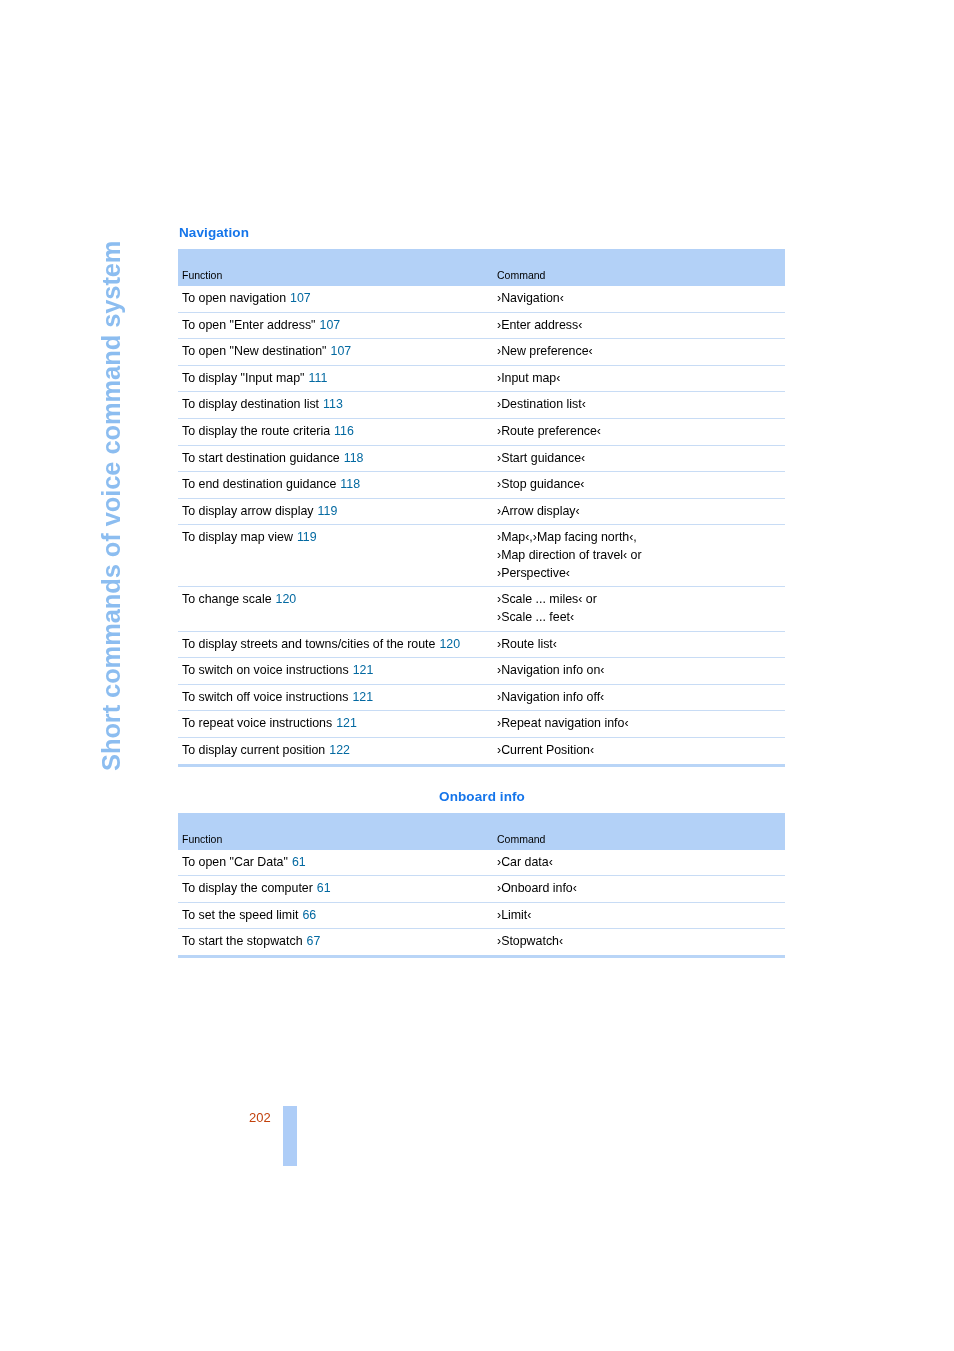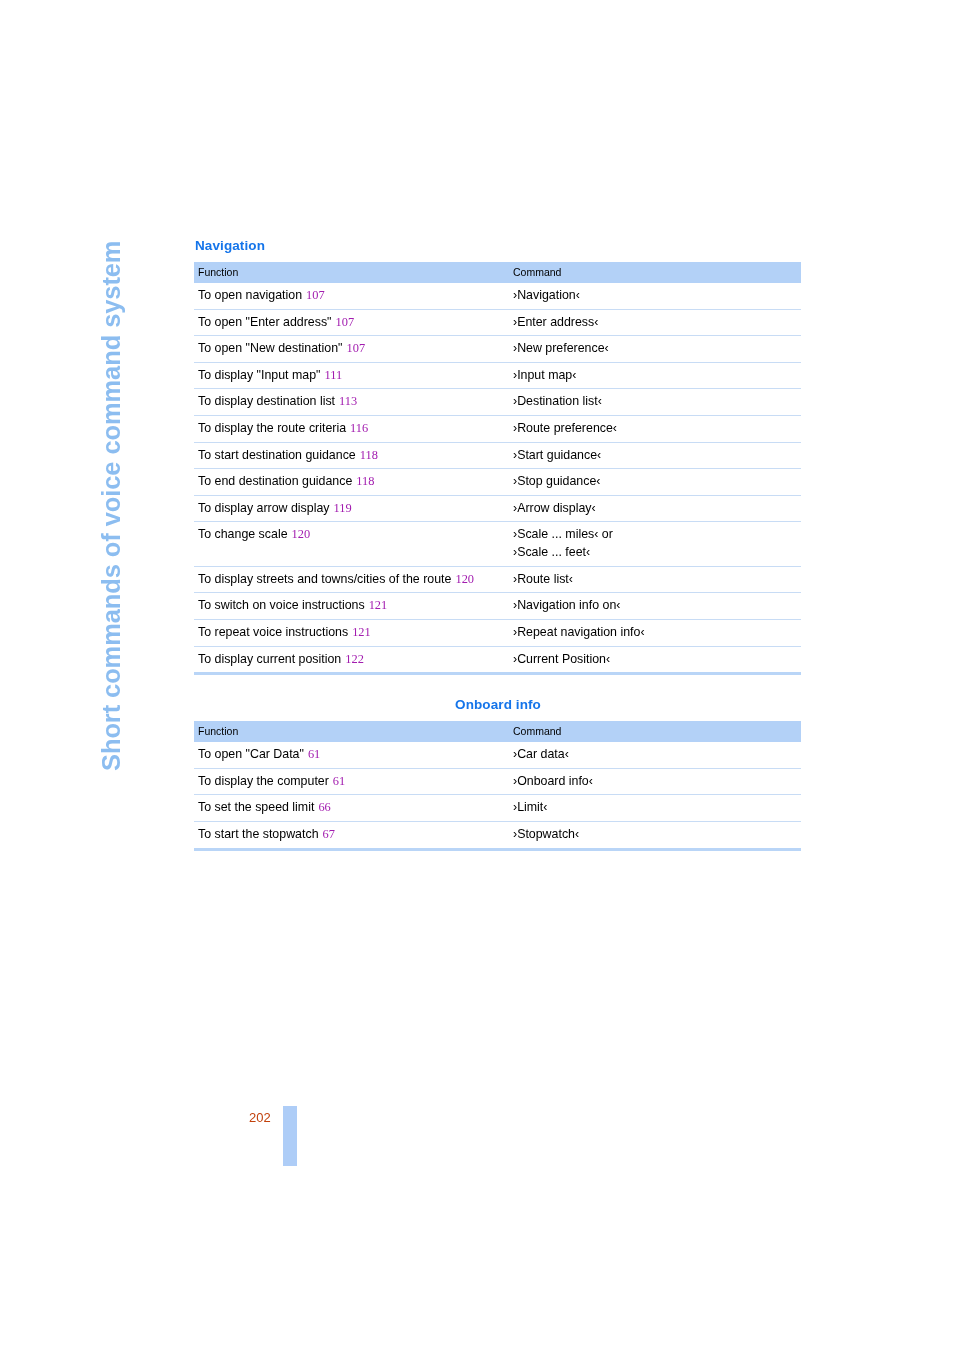--- a/index.html
+++ b/index.html
@@ -35,23 +35,22 @@
     font-size: 25.5px;
     font-weight: bold;
     color: #8cbdf0;
     letter-spacing: -0.1px;
   }
 
   
   .content {
     position: absolute;
     left: 178px;
-    top: 238px;
+    top: 225px;
     width: 607px;
-    margin-left: 16px;
   }
 
   .section-heading {
     font-size: 13.5px;
     font-weight: bold;
     color: #1575ea;
     margin: 0 0 9px 1px;
     letter-spacing: 0.1px;
   }
   .section-heading.second {
@@ -66,41 +65,40 @@
     border-bottom: 3px solid #b9d5f7;
   }
   table.cmd-table col.c-fn { width: 315px; }
   table.cmd-table col.c-cmd { width: 292px; }
 
   table.cmd-table thead th {
     background: #b3d1f7;
     font-size: 10.5px;
     font-weight: normal;
     text-align: left;
-    padding: 4px 4px 5px 4px;
+    padding: 20px 4px 5px 4px;
     color: #000000;
     vertical-align: middle;
   }
 
   table.cmd-table tbody td {
     font-size: 12.4px;
     padding: 4px 4px 4px 4px;
     vertical-align: top;
     border-top: 1px solid #c8dcf5;
     line-height: 1.42;
     color: #000000;
   }
   table.cmd-table tbody tr:first-child td {
     border-top: none;
   }
 
   .pageref {
-    color: #a21caf;
+    color: #0369a1;
     margin-left: 4px;
-    font-family: Liberation Serif, serif;
   }
   .pageref + .pageref-sep {
     color: #000000;
   }
   .pageref-extra {
     color: #2a2fd0;
     margin-left: 1px;
   }
 
   .cmd-line { display: block; white-space: pre-wrap; }
@@ -192,36 +190,50 @@
               <span class="cmd-line">›Stop guidance‹</span>
             </td>
           </tr>
           <tr>
             <td><span>To display arrow display</span><span class="pageref">119</span></td>
             <td>
               <span class="cmd-line">›Arrow display‹</span>
             </td>
           </tr>
           <tr>
+            <td><span>To display map view</span><span class="pageref">119</span></td>
+            <td>
+              <span class="cmd-line">›Map‹,›Map facing north‹,
+›Map direction of travel‹ or
+›Perspective‹</span>
+            </td>
+          </tr>
+          <tr>
             <td><span>To change scale</span><span class="pageref">120</span></td>
             <td>
               <span class="cmd-line">›Scale ... miles‹ or
 ›Scale ... feet‹</span>
             </td>
           </tr>
           <tr>
             <td><span>To display streets and towns/cities of the route</span><span class="pageref">120</span></td>
             <td>
               <span class="cmd-line">›Route list‹</span>
             </td>
           </tr>
           <tr>
             <td><span>To switch on voice instructions</span><span class="pageref">121</span></td>
             <td>
               <span class="cmd-line">›Navigation info on‹</span>
+            </td>
+          </tr>
+          <tr>
+            <td><span>To switch off voice instructions</span><span class="pageref">121</span></td>
+            <td>
+              <span class="cmd-line">›Navigation info off‹</span>
             </td>
           </tr>
           <tr>
             <td><span>To repeat voice instructions</span><span class="pageref">121</span></td>
             <td>
               <span class="cmd-line">›Repeat navigation info‹</span>
             </td>
           </tr>
           <tr>
             <td><span>To display current position</span><span class="pageref">122</span></td>

